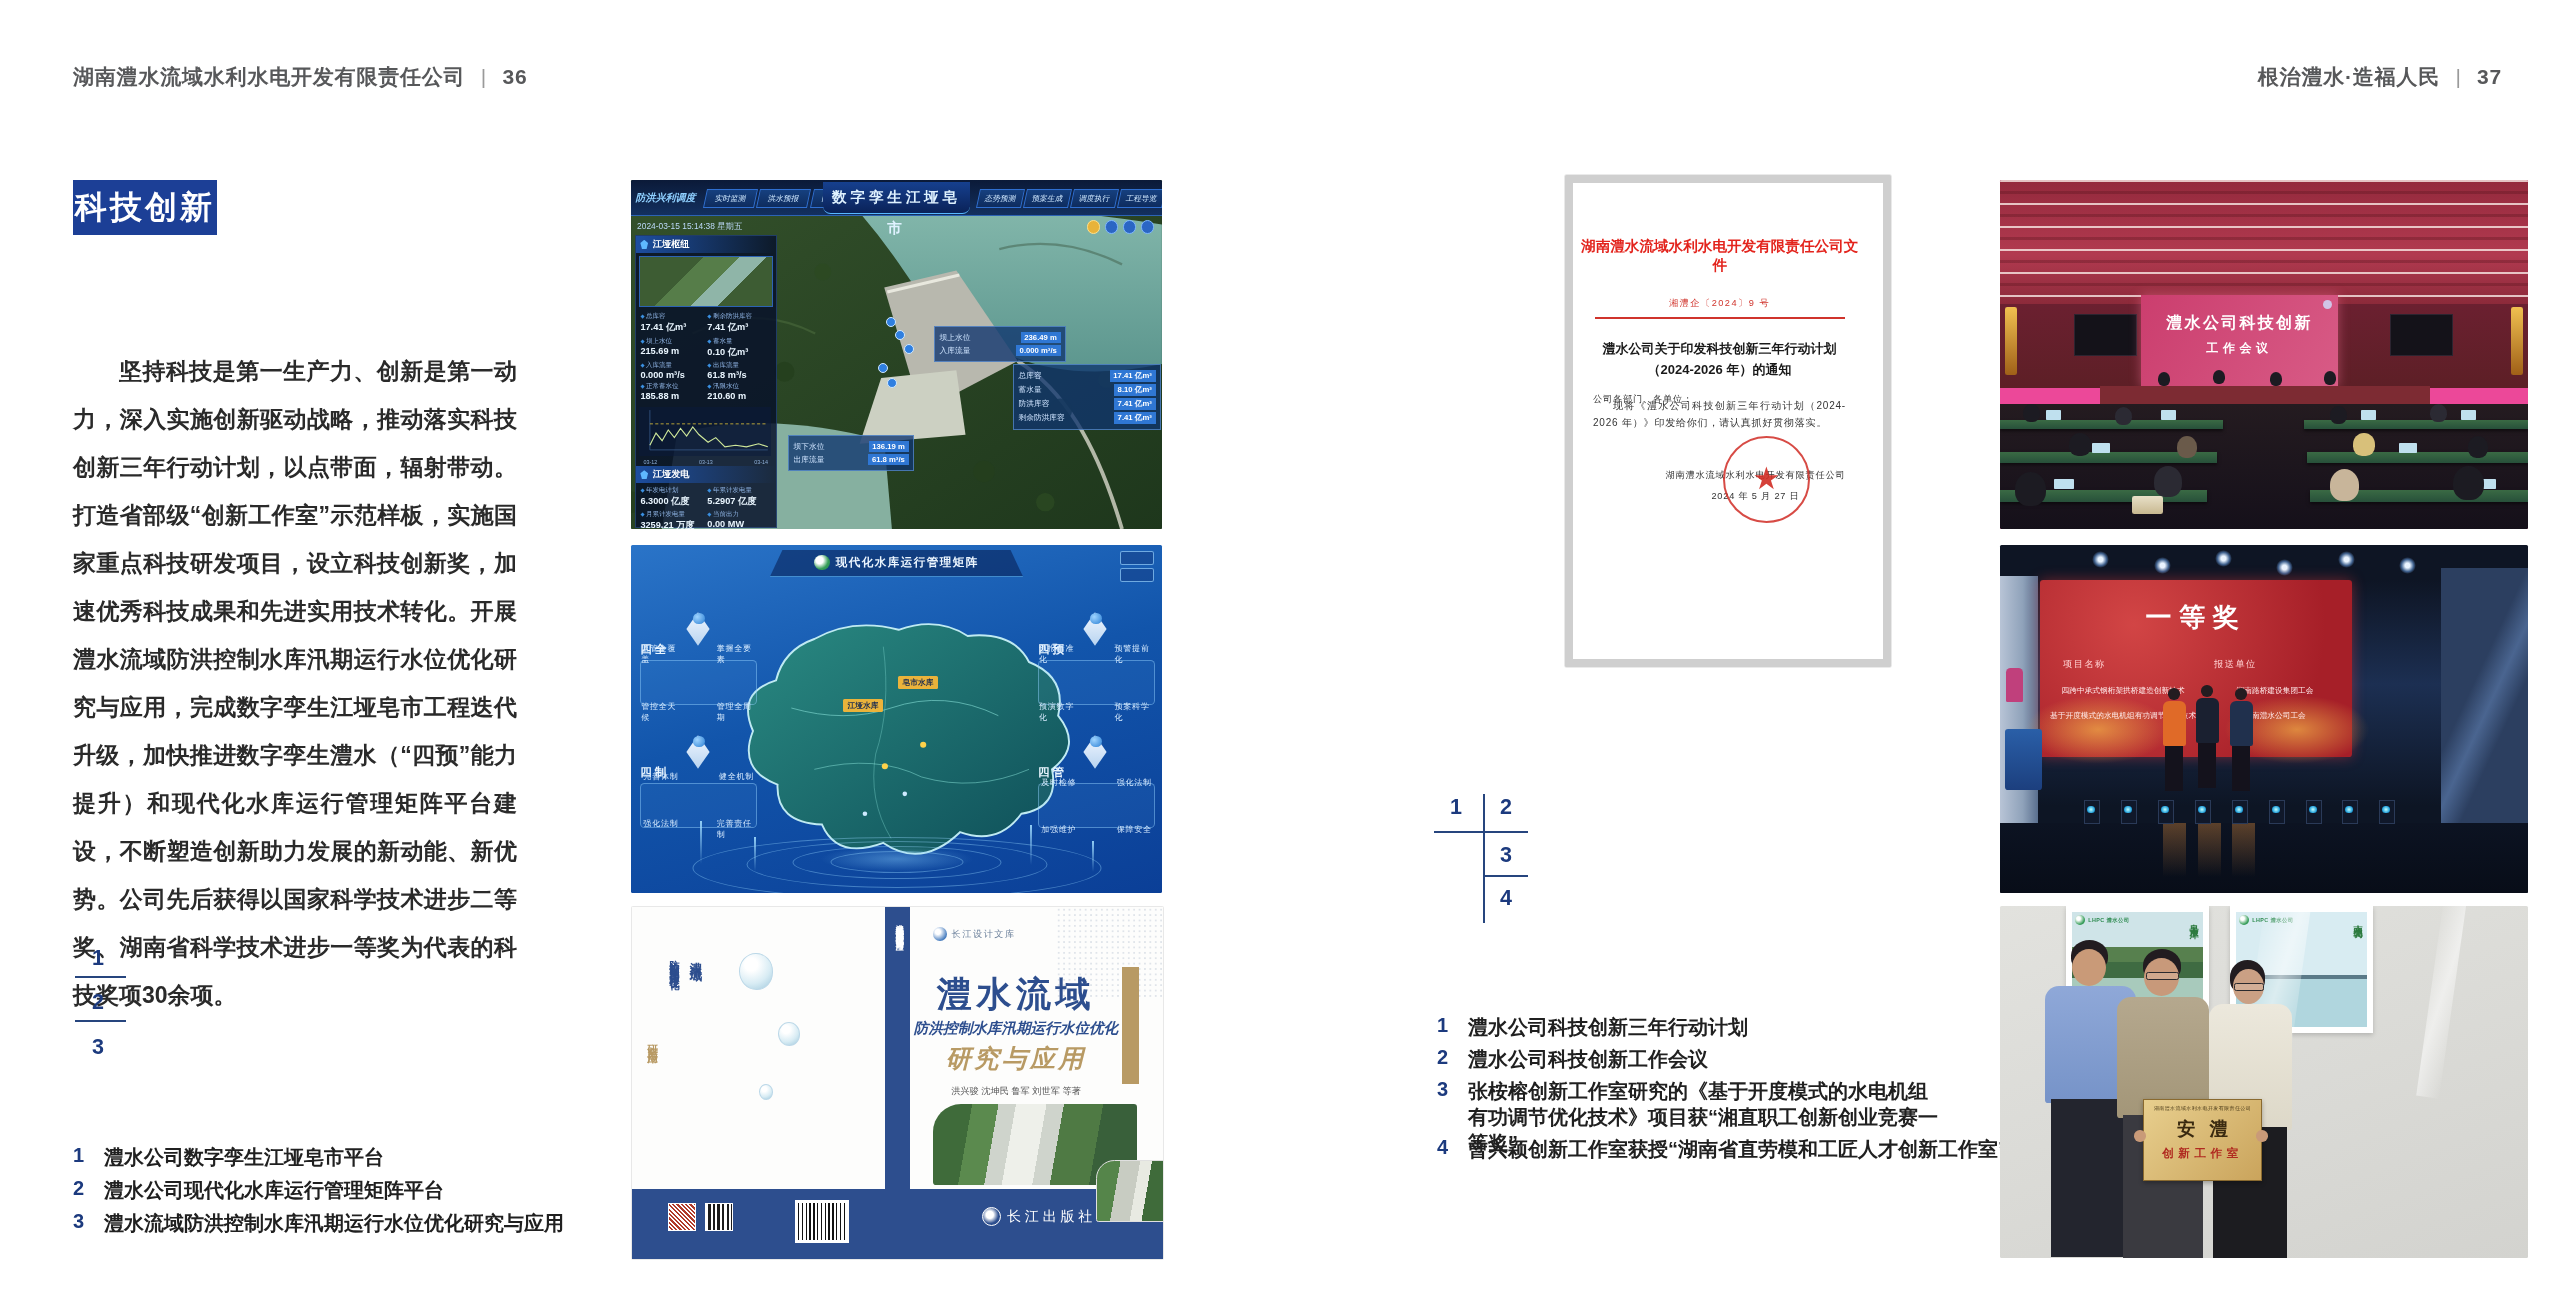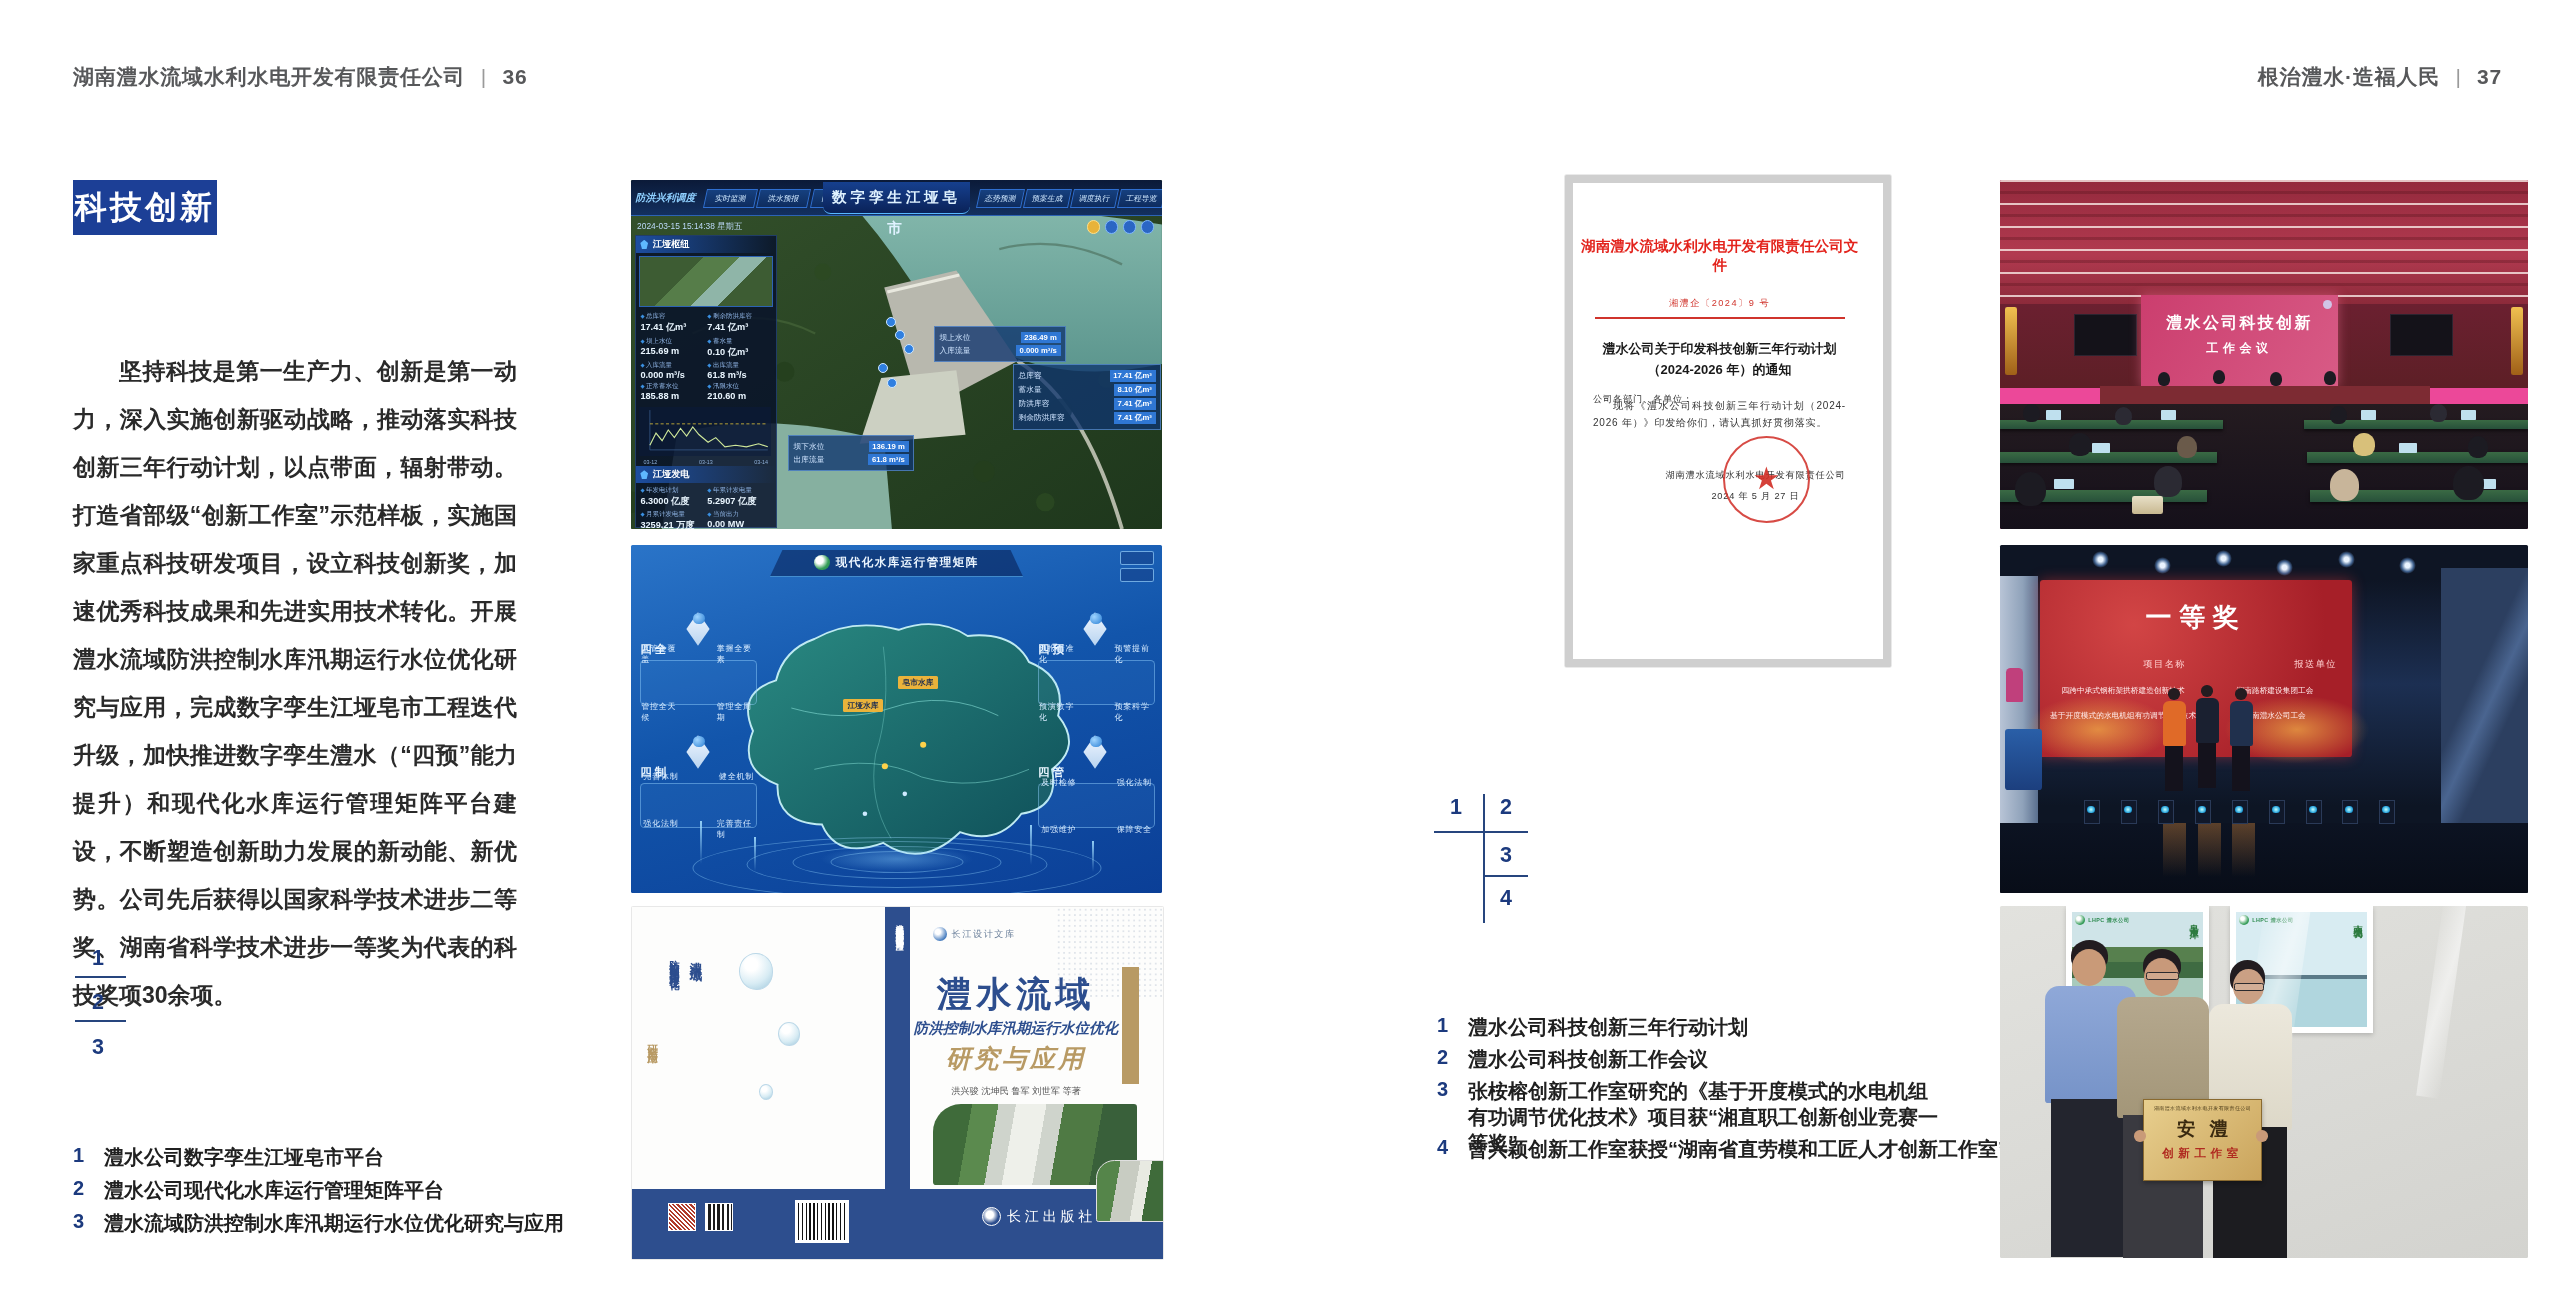--- a/index.html
+++ b/index.html
@@ -164,21 +164,21 @@
   
   .fig5{left:2000px;top:545px;width:528px;height:348px;background:linear-gradient(180deg,#0e1524 0 10%,#1c2f52 40%,#0d1524 75%);}
   .a-spot{position:absolute;width:17px;height:17px;border-radius:50%;
         background:radial-gradient(circle,#eaf4ff 0 20%,rgba(120,180,255,.5) 50%,rgba(0,0,0,0) 70%);}
   .a-colL{position:absolute;left:0;top:31px;width:38px;height:261px;background:linear-gradient(90deg,#b8c4d6,#8fa2ba 60%,#5a6f8e);}
   .a-colR{position:absolute;left:441px;top:23px;width:87px;height:276px;background:linear-gradient(115deg,#2c3f60 40%,#4a6590 52%,#2c3f60 64%);}
   .a-screen{position:absolute;left:40px;top:35px;width:312px;height:177px;border-radius:3.1px;
         background:radial-gradient(circle at 30% 25%,#d24545,#a61f28 75%);box-shadow:0 0 14px rgba(255,60,60,.4);}
   .a-title{position:absolute;left:0;top:20px;width:100%;text-align:center;font-family:"DejaVu Serif",serif;
         font-size:26px;font-weight:700;color:#fff;letter-spacing:7.7px;}
-  .a-col{position:absolute;top:78px;width:123px;text-align:right;font-size:9.2px;color:#ffd0d0;letter-spacing:1.5px;}
+  .a-col{position:absolute;top:78px;width:123px;text-align:left;font-size:9.2px;color:#ffd0d0;letter-spacing:1.5px;}
   .a-row{position:absolute;width:154px;font-size:7.7px;color:#ffeaea;text-align:center;}
   .a-glow{position:absolute;width:146px;height:69px;background:radial-gradient(ellipse,rgba(240,170,70,.75),rgba(240,170,70,0) 70%);}
   .a-person{position:absolute;width:28px;}
   .a-person .ph{margin:0 auto;width:11.5px;height:11.5px;border-radius:50%;background:#241c20;}
   .a-person .pb{margin:1.5px auto 0;width:23px;height:45px;border-radius:6.1px 6.1px 2.3px 2.3px;}
   .a-person .pl{margin:0 auto;width:18.4px;height:45px;background:#14121c;}
   .a-host{position:absolute;left:1.5px;top:121px;width:26px;}
   .a-host .ph{margin:0 auto;width:9.2px;height:9.2px;border-radius:50%;background:#2a2026;}
   .a-host .pb{margin:1.5px auto 0;width:17px;height:34px;border-radius:4.6px 4.6px 1.5px 1.5px;background:#c0407c;}
   .a-pod{position:absolute;left:4.6px;top:184px;width:37px;height:61px;background:linear-gradient(180deg,#2a5fa8,#1c3f7e);border-radius:3.1px;}

